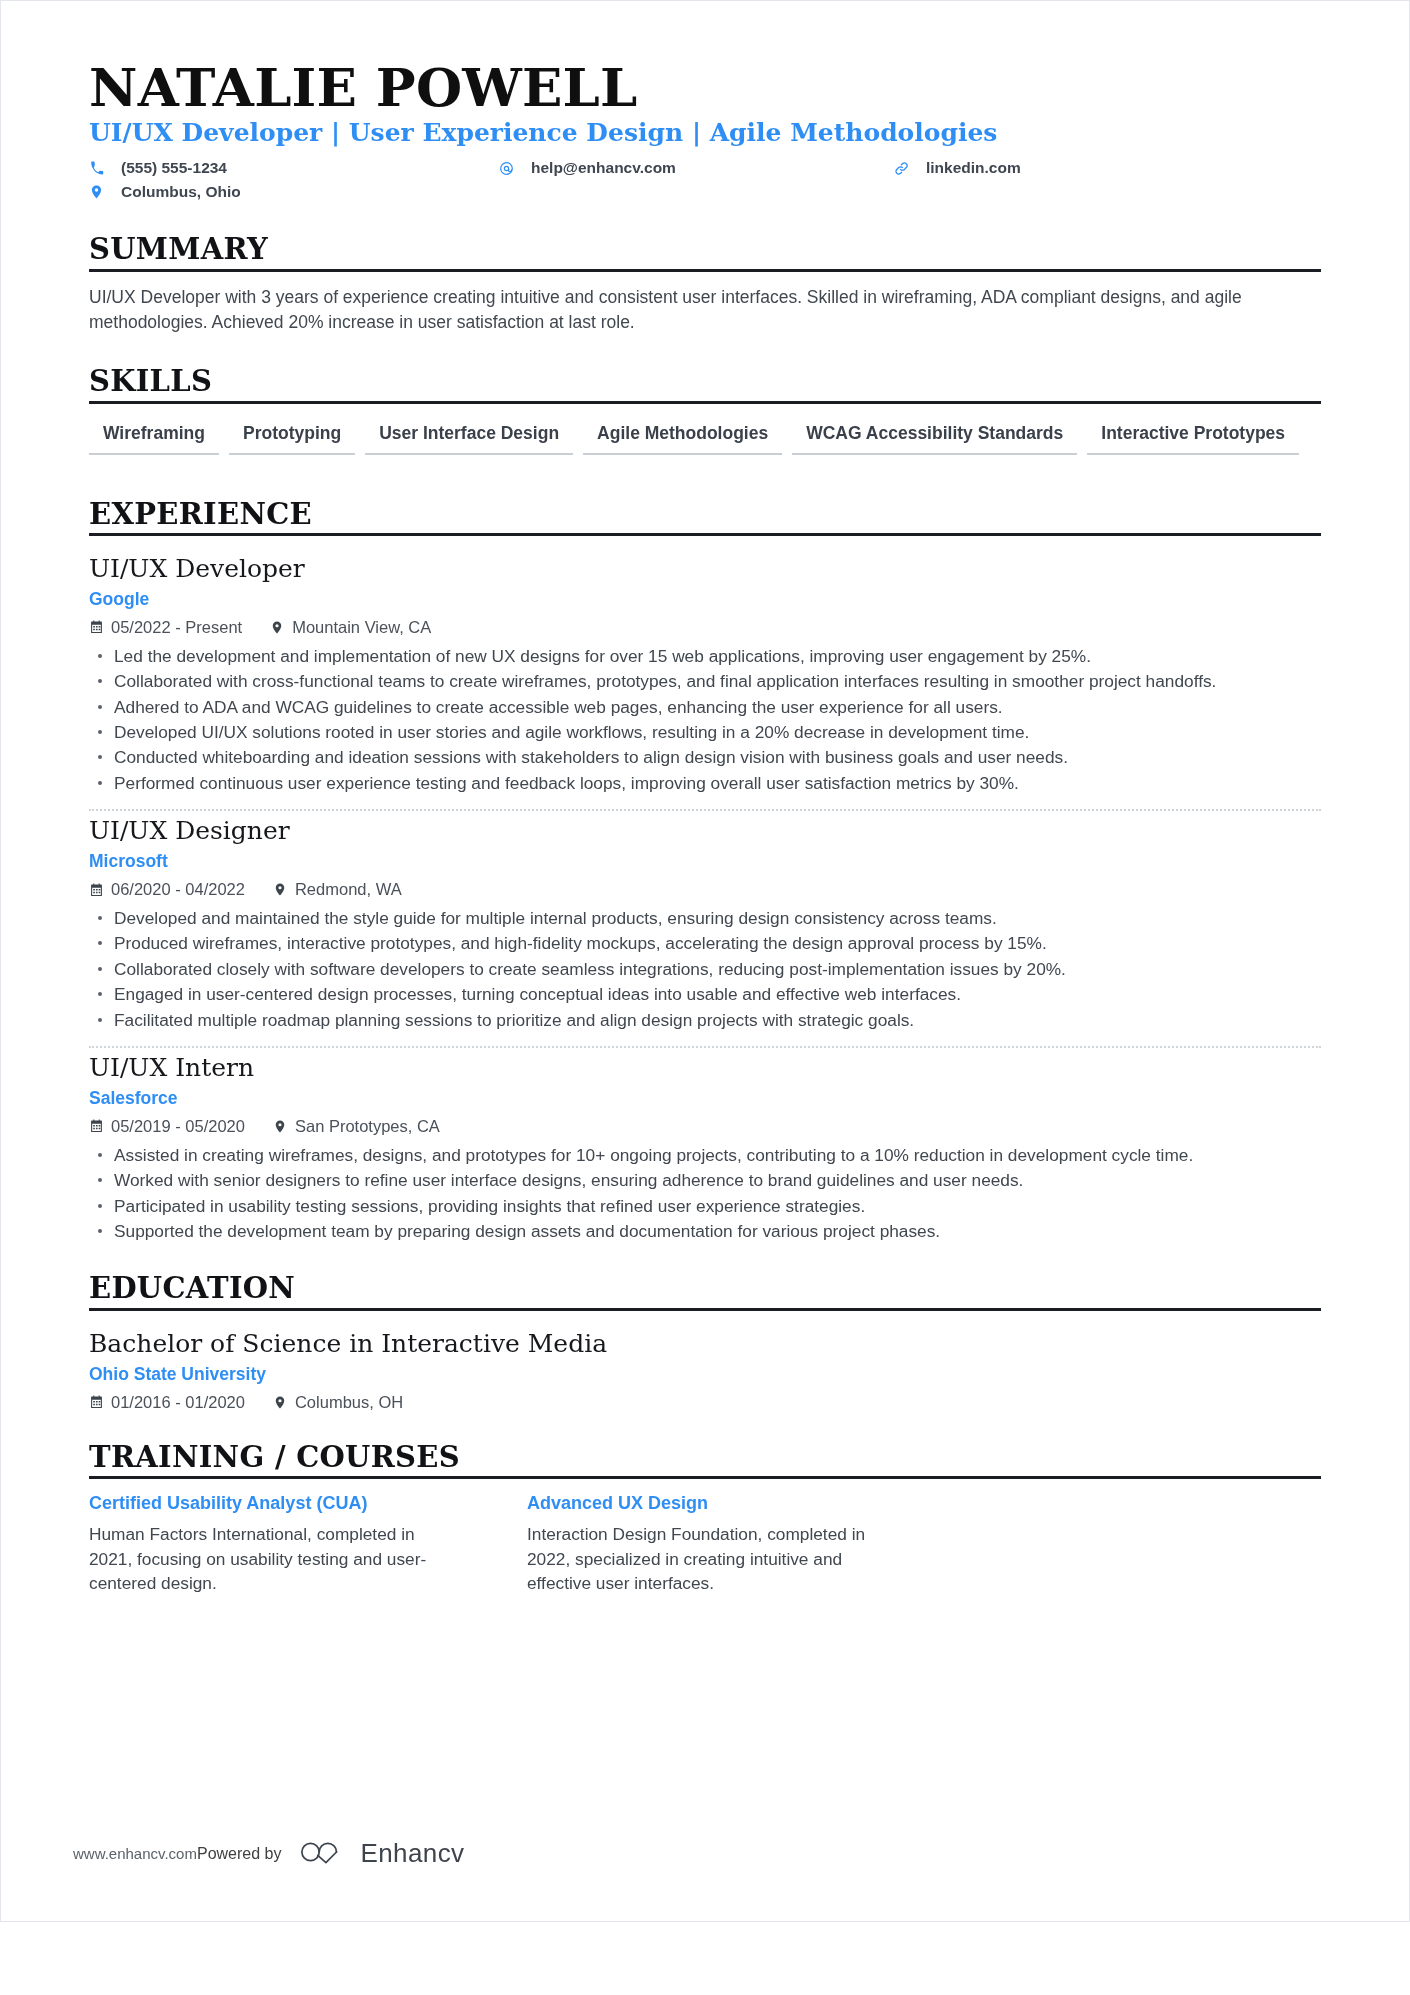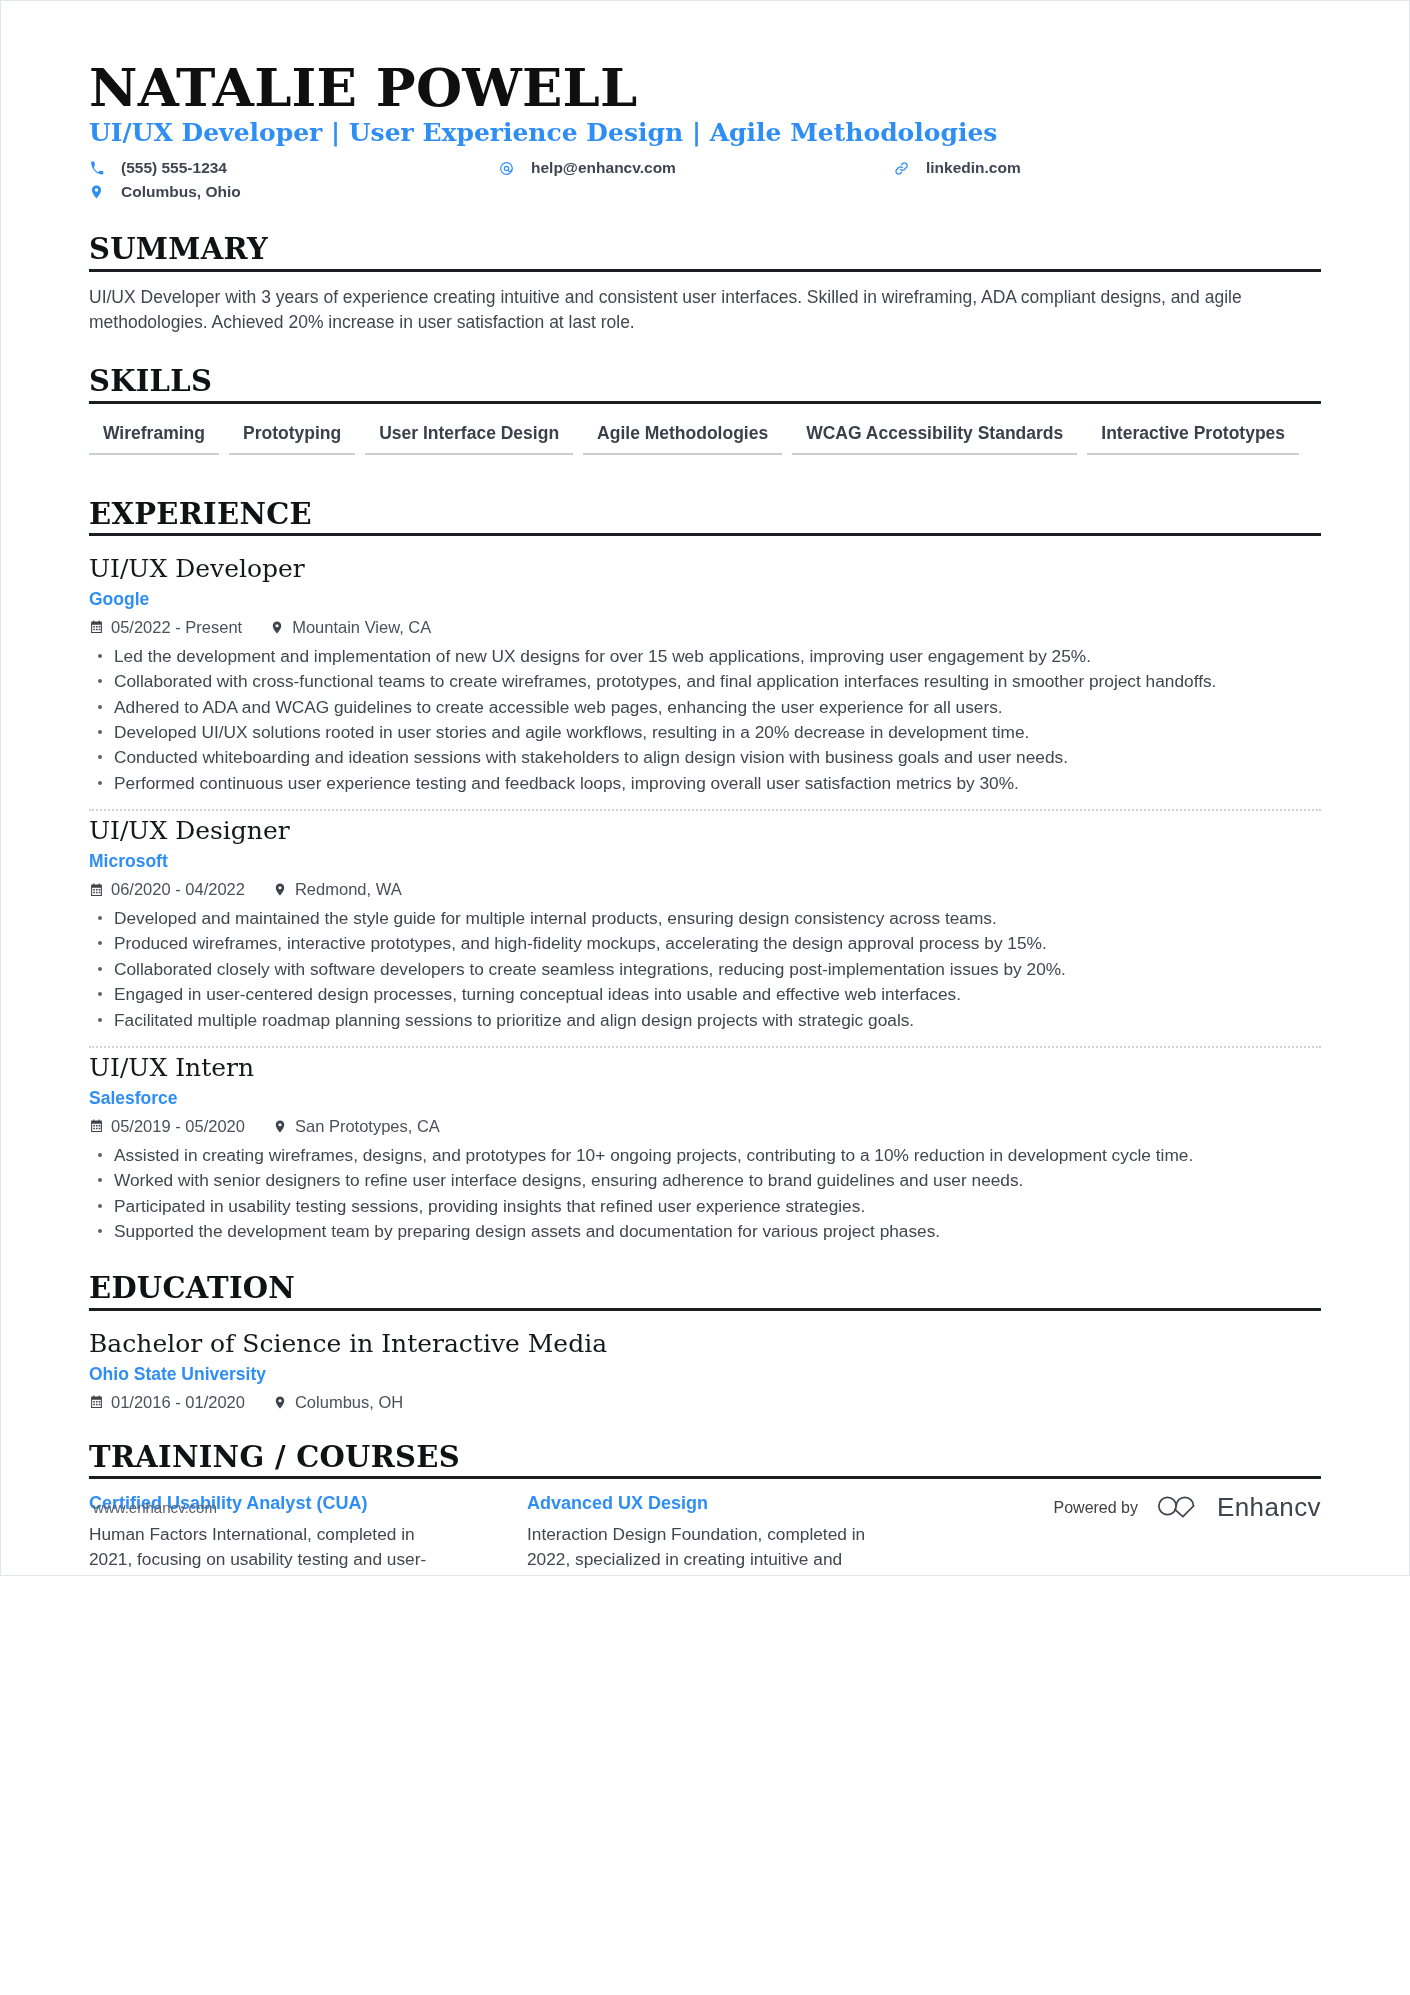--- a/index.html
+++ b/index.html
@@ -11,21 +11,21 @@
 
   body {
     font-family: "Liberation Sans", sans-serif;
     color: #3f4650;
     -webkit-font-smoothing: antialiased;
   }
 
   .page {
     position: relative;
     width: 1410px;
-    height: 1576px;
+    height: 1922px;
     background: #ffffff;
     border: 1px solid #e3e6ea;
     padding: 58px 88px 0 88px;
     overflow: hidden;
   }
 
   
   .name {
     font-family: "DejaVu Serif", "Liberation Serif", serif;
     font-weight: bold;
@@ -217,26 +217,26 @@
   }
   .course-desc {
     font-size: 17.3px;
     line-height: 1.4;
     color: #40474f;
   }
 
   
   .footer {
     position: absolute;
-    left: 92px;
+    left: 72px;
     right: 88px;
     bottom: 52px;
     display: flex;
     align-items: center;
-    justify-content: space-between;
+    justify-content: flex-start;
   }
   .footer-url {
     font-size: 15px;
     color: #5b626b;
   }
   .footer-brand {
     display: flex;
     align-items: center;
     gap: 18px;
   }

